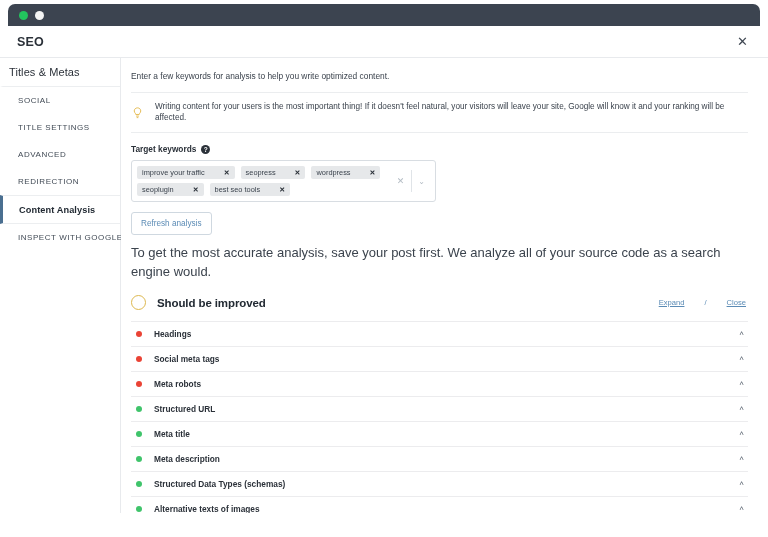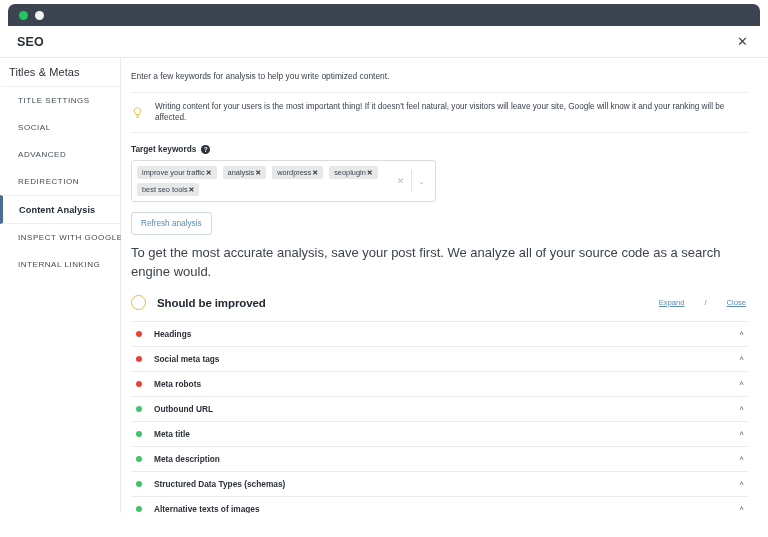--- a/index.html
+++ b/index.html
@@ -198,21 +198,21 @@
     flex-wrap: wrap;
     gap: 4px 6px;
     padding: 5px 4px 5px 5px;
   }
   .tag {
     background: #e6e8ea;
     border-radius: 2px;
     height: 13px;
     display: flex;
     align-items: center;
-    gap: 1px;
+    gap: 19px;
     padding: 0 5px;
     font-size: 7.4px;
     color: #3b434d;
     white-space: nowrap;
   }
   .tag-x { font-size: 7px; color: #2b3139; cursor: pointer; font-weight: 700; }
 
   .tag-ctrls {
     display: flex;
     align-items: center;
@@ -345,39 +345,36 @@
     <span class="header-close">✕</span>
   </div>
 
   <div class="body">
 
     <nav class="sidebar">
       <div class="nav-item group">
         <span>Titles &amp; Metas</span>
       </div>
       <div class="nav-item">
+        <span>SOCIAL</span>
+      </div>
+      <div class="nav-item">
         <span>TITLE SETTINGS</span>
-      </div>
-      <div class="nav-item">
-        <span>SOCIAL</span>
       </div>
       <div class="nav-item">
         <span>ADVANCED</span>
       </div>
       <div class="nav-item">
         <span>REDIRECTION</span>
       </div>
       <div class="nav-item active">
         <span>Content Analysis</span>
       </div>
       <div class="nav-item">
         <span>INSPECT WITH GOOGLE</span>
-      </div>
-      <div class="nav-item">
-        <span>INTERNAL LINKING</span>
       </div>
     </nav>
 
     <main class="main">
 
       <div class="intro">Enter a few keywords for analysis to help you write optimized content.</div>
 
       <div class="tip">
         <span class="bulb">
           <svg width="9" height="12" viewBox="0 0 10 14" fill="none" stroke="#e3b84b" stroke-width="1.1">
@@ -396,21 +393,21 @@
             <span class="help">?</span>
           </div>
 
           <div class="tag-box">
             <div class="tag-area">
               <span class="tag">
                 <span>improve your traffic</span>
                 <span class="tag-x">✕</span>
               </span>
               <span class="tag">
-                <span>analysis</span>
+                <span>seopress</span>
                 <span class="tag-x">✕</span>
               </span>
               <span class="tag">
                 <span>wordpress</span>
                 <span class="tag-x">✕</span>
               </span>
               <span class="tag">
                 <span>seoplugin</span>
                 <span class="tag-x">✕</span>
               </span>
@@ -455,21 +452,21 @@
           <span class="acc-label">Social meta tags</span>
           <span class="acc-caret">˄</span>
         </div>
         <div class="acc-row">
           <span class="sdot red"></span>
           <span class="acc-label">Meta robots</span>
           <span class="acc-caret">˄</span>
         </div>
         <div class="acc-row">
           <span class="sdot green"></span>
-          <span class="acc-label">Outbound URL</span>
+          <span class="acc-label">Structured URL</span>
           <span class="acc-caret">˄</span>
         </div>
         <div class="acc-row">
           <span class="sdot green"></span>
           <span class="acc-label">Meta title</span>
           <span class="acc-caret">˄</span>
         </div>
         <div class="acc-row">
           <span class="sdot green"></span>
           <span class="acc-label">Meta description</span>

